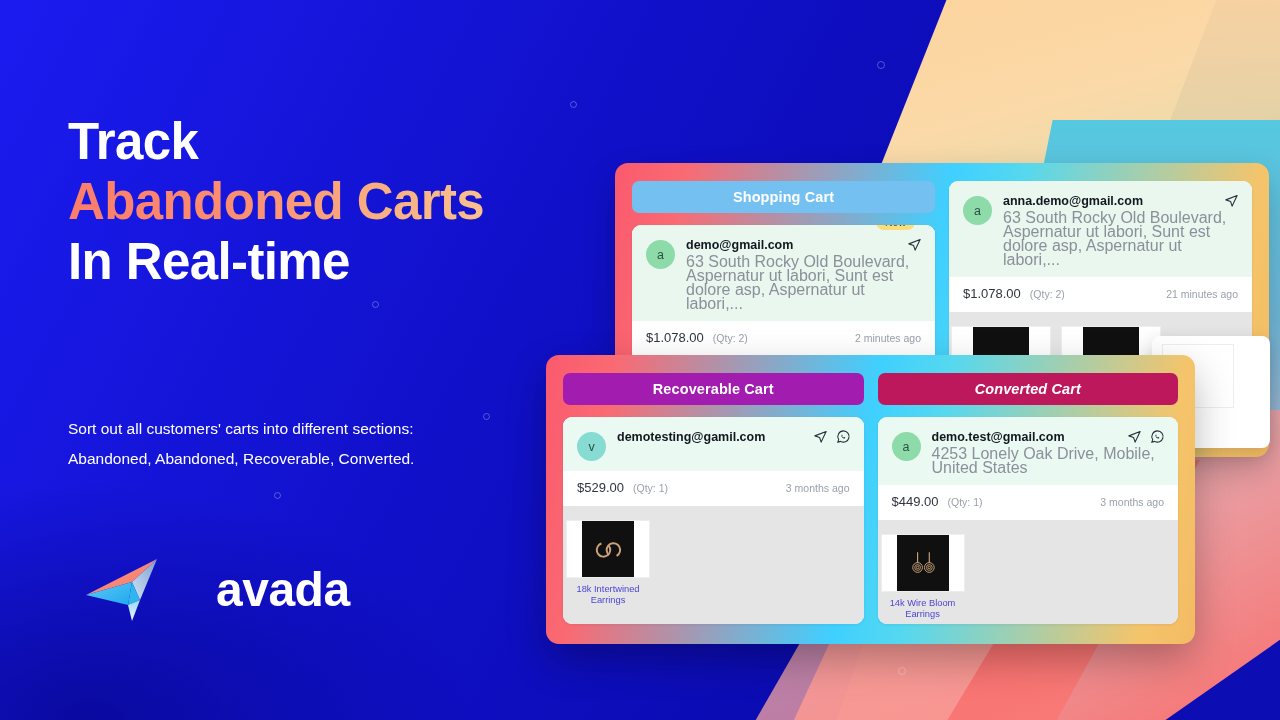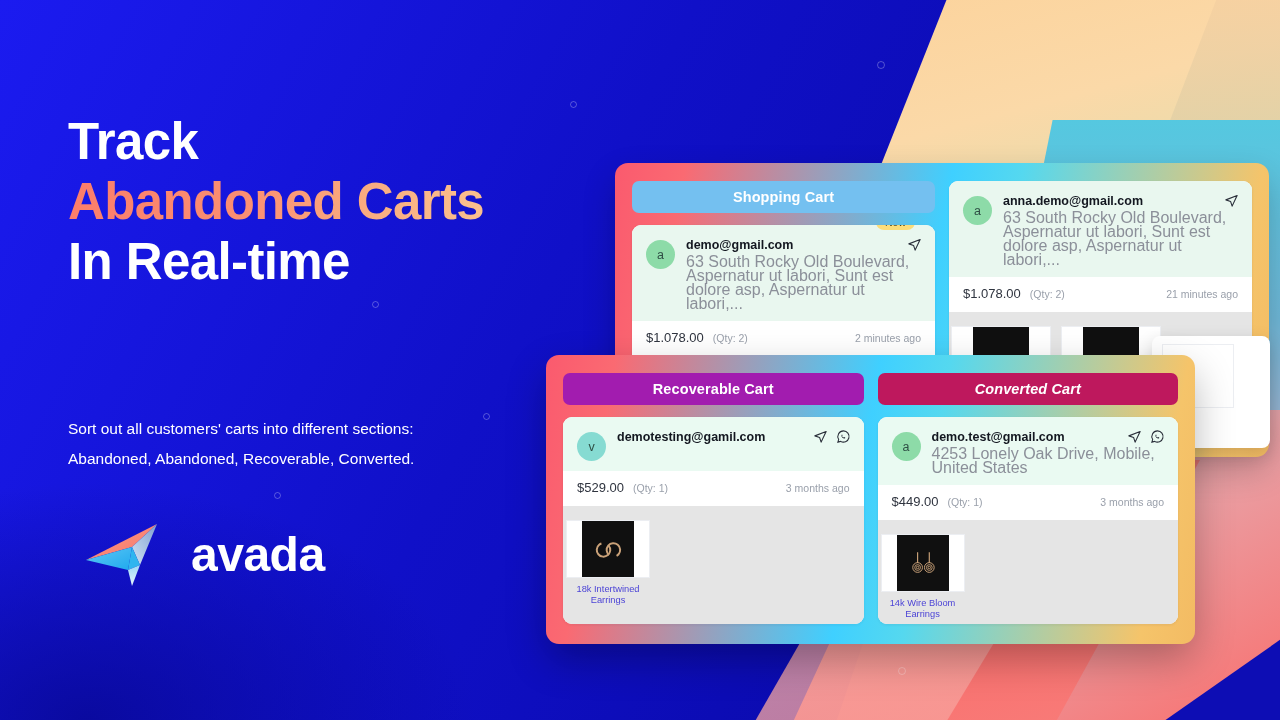--- a/index.html
+++ b/index.html
@@ -106,22 +106,22 @@
   }
   .subcopy {
     position: absolute; left: 68px; top: 414px; width: 370px;
     font-size: 15.5px;
     line-height: 30px;
     color: #ffffff;
   }
 
   
   .logo-wrap {
-    position: absolute; left: 82px; top: 520px;
-    display: flex; align-items: center; gap: 1px;
+    position: absolute; left: 82px; top: 555px;
+    display: flex; align-items: center; gap: 26px;
   }
   .logo-mark { width: 108px; height: 70px; flex: none; }
   .logo-text {
     font-size: 48px; font-weight: bold; color: #fff;
     letter-spacing: -0.5px; line-height: 1;
   }
 
   
   .panel-group {
     position: absolute;

